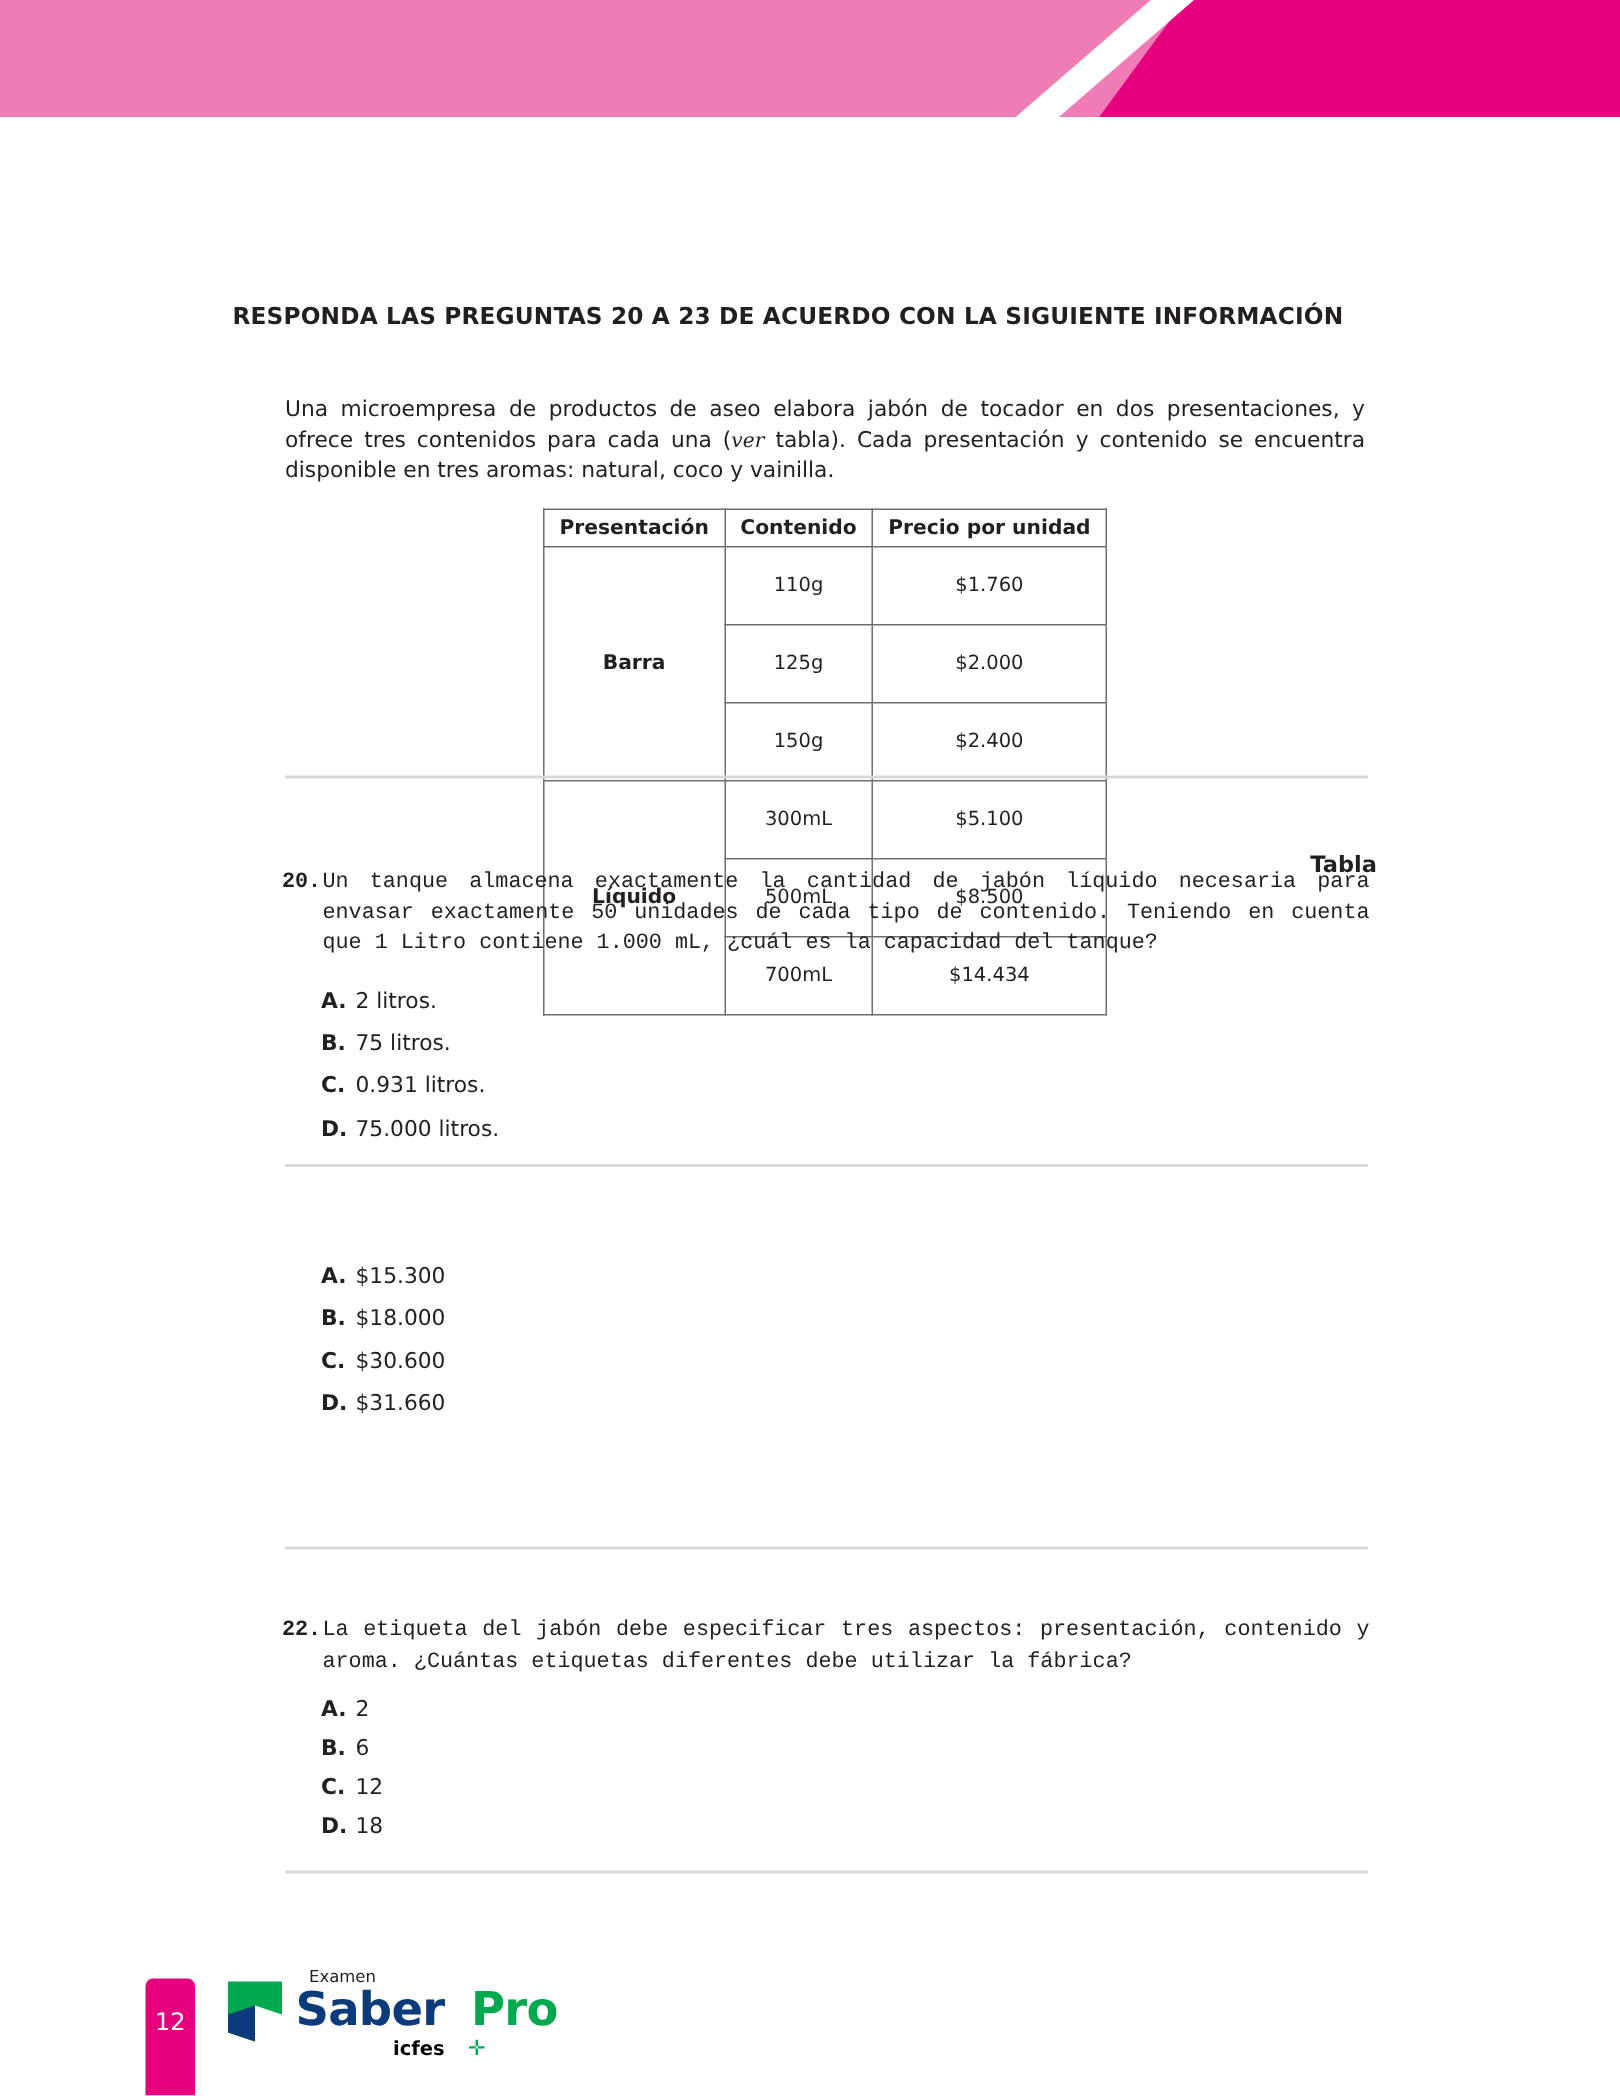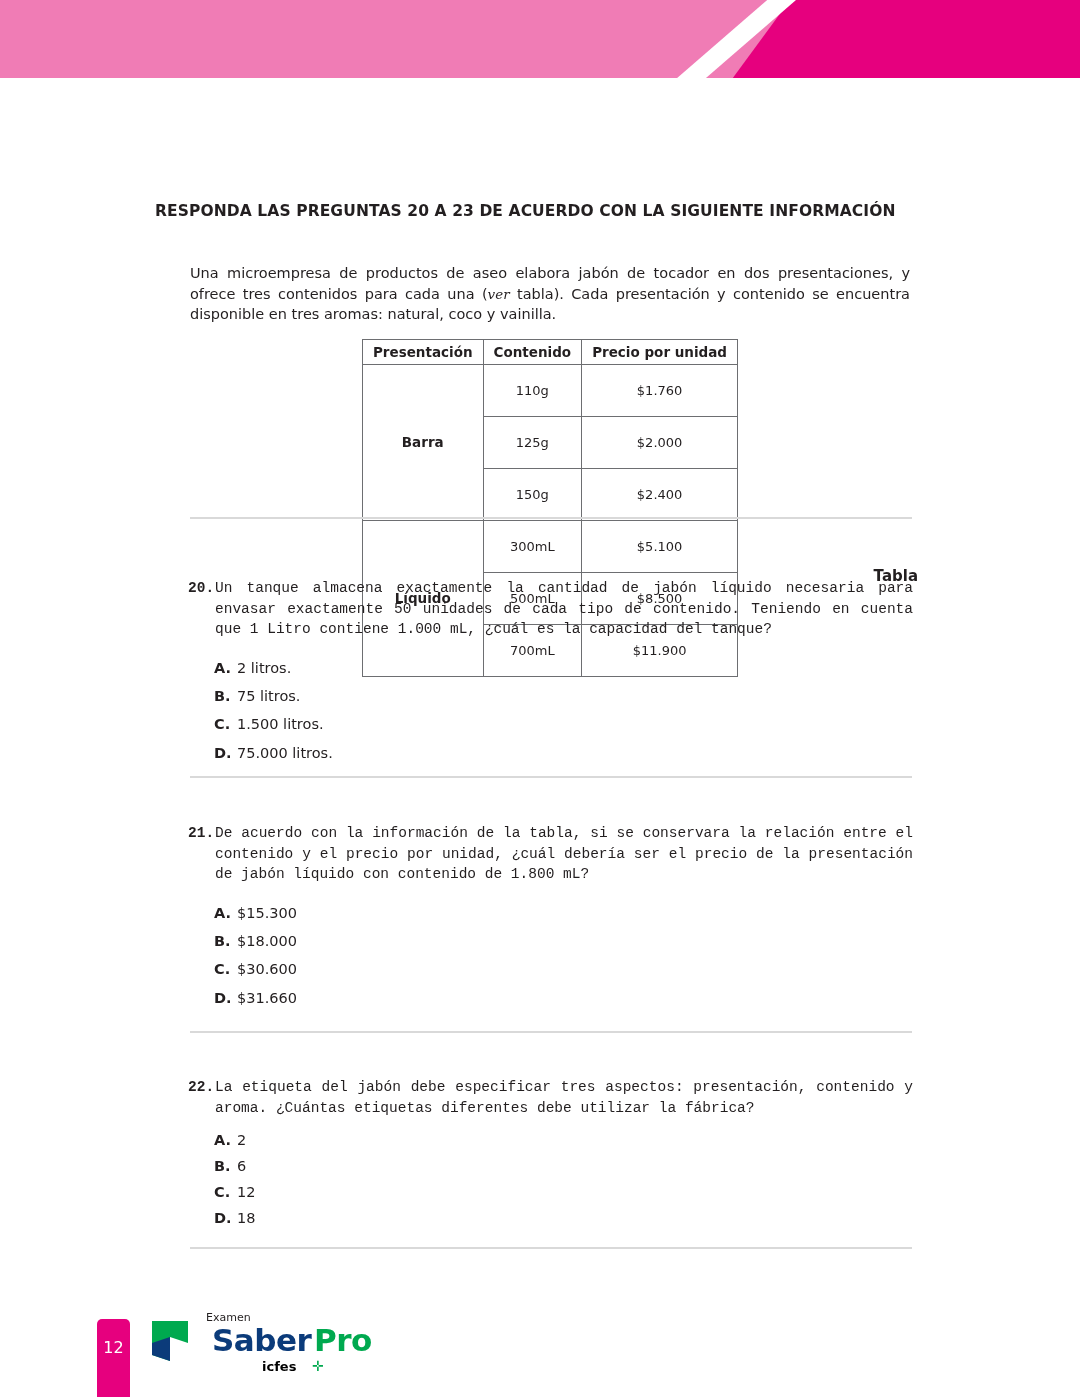--- a/index.html
+++ b/index.html
@@ -89,21 +89,21 @@
     position:absolute; left:97px; bottom:40px; width:33px;
     text-align:center; color:#ffffff; font-size:16px;
   }
   .logo { position:absolute; left:150px; bottom:22px; width:230px; height:70px; }
   .logo .flag { position:absolute; left:0; top:14px; width:40px; height:44px; }
   .logo .examen {
     position:absolute; left:56px; top:6px; font-size:11px; color:#231f20;
   }
   .logo .saber {
     position:absolute; left:47px; top:17px; font-size:31px; font-weight:bold;
-    color:#0b3b7a; letter-spacing:-0.5px;margin-left:15px;
+    color:#0b3b7a; letter-spacing:-0.5px;
   }
   .logo .pro {
     position:absolute; left:164px; top:17px; font-size:31px; font-weight:bold;
     color:#00a94f; letter-spacing:-0.5px;
   }
   .logo .icfes {
     position:absolute; left:112px; top:54px; font-size:13px; font-weight:bold;
     color:#000000;
   }
   .logo .icfes-mark {
@@ -155,21 +155,21 @@
             <td class="presentation" rowspan="3">Líquido</td>
             <td>300mL</td>
             <td>$5.100</td>
           </tr>
           <tr>
             <td>500mL</td>
             <td>$8.500</td>
           </tr>
           <tr>
             <td>700mL</td>
-            <td>$11.900</td>
+            <td>$14.434</td>
           </tr>
         </tbody>
       </table>
       <div class="tabla-label">Tabla</div>
     </div>
   </div>
 
   <div class="rule" style="left:190px; top:517px; width:722px;"></div>
   <div class="rule" style="left:190px; top:776px; width:722px;"></div>
   <div class="rule" style="left:190px; top:1031px; width:722px;"></div>
@@ -184,34 +184,30 @@
       <div class="opt">
         <div class="opt-letter">A.</div>
         <div class="opt-text">2 litros.</div>
       </div>
       <div class="opt">
         <div class="opt-letter">B.</div>
         <div class="opt-text">75 litros.</div>
       </div>
       <div class="opt">
         <div class="opt-letter">C.</div>
-        <div class="opt-text">1.500 litros.</div>
+        <div class="opt-text">0.931 litros.</div>
       </div>
       <div class="opt">
         <div class="opt-letter">D.</div>
         <div class="opt-text">75.000 litros.</div>
       </div>
     </div>
   </div>
 
   <div class="q" style="top:823px;">
-    <div class="q-head">
-      <div class="q-num">21.</div>
-      <div class="q-text">De acuerdo con la información de la tabla, si se conservara la relación entre el contenido y el precio por unidad, ¿cuál debería ser el precio de la presentación de jabón líquido con contenido de 1.800 mL?</div>
-    </div>
     <div class="opts">
       <div class="opt">
         <div class="opt-letter">A.</div>
         <div class="opt-text">$15.300</div>
       </div>
       <div class="opt">
         <div class="opt-letter">B.</div>
         <div class="opt-text">$18.000</div>
       </div>
       <div class="opt">

